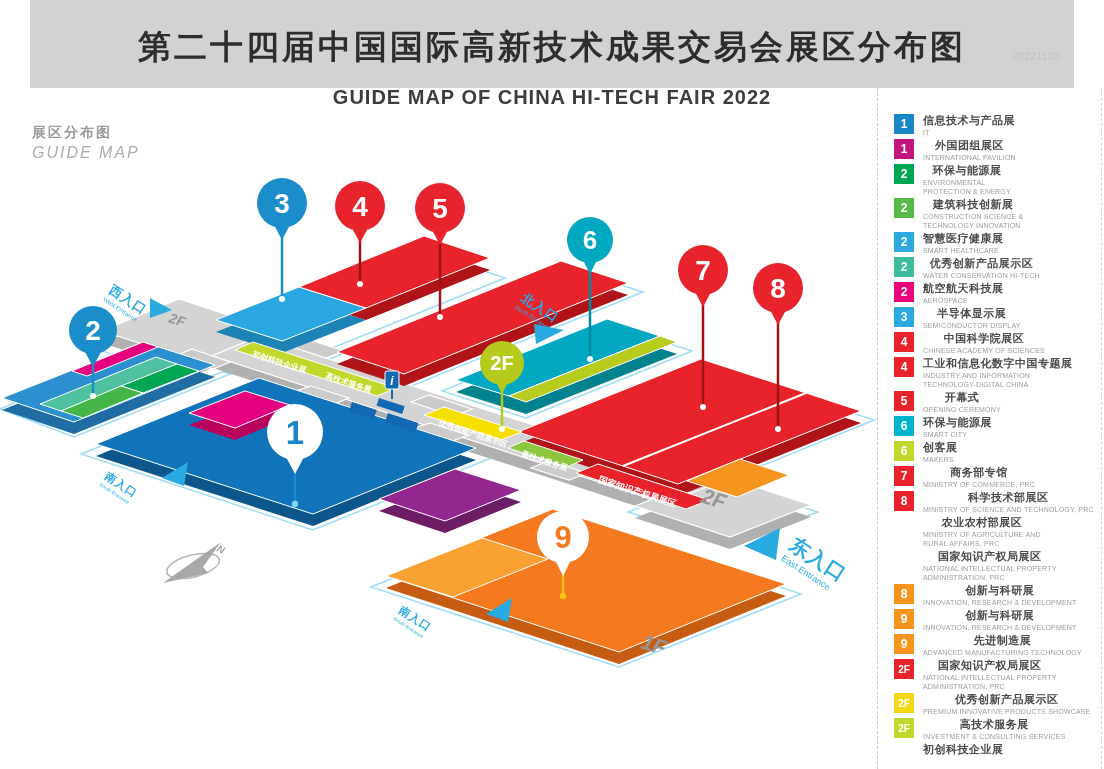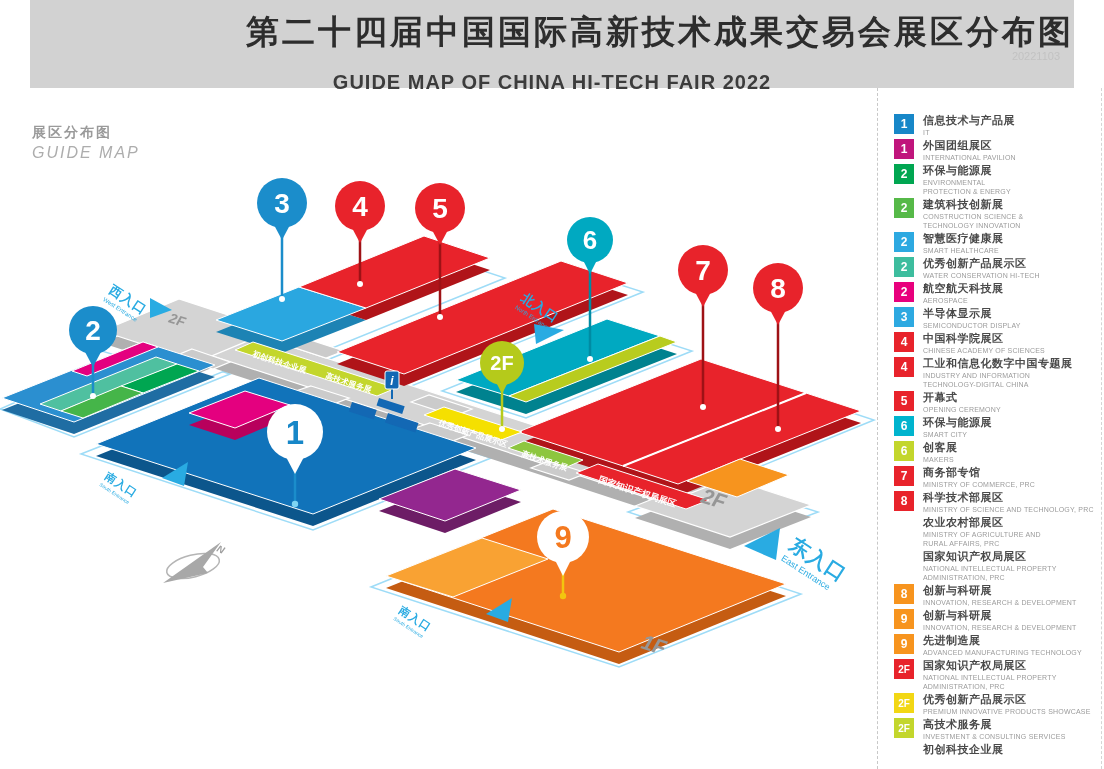--- a/index.html
+++ b/index.html
@@ -1,38 +1,38 @@
 <!DOCTYPE html>
 <html><head>
 <meta charset="utf-8">
 <style>
   html,body{margin:0;padding:0;background:#fff;}
   body{width:1104px;height:769px;position:relative;overflow:hidden;
        font-family:"Liberation Sans",sans-serif;-webkit-font-smoothing:antialiased;}
   
   .header{position:absolute;left:30px;top:0;width:1044px;height:88px;background:#d2d2d2;}
-  .header .title-cn{margin:0;padding-top:10px;text-align:right;font-size:33px;font-weight:bold;
+  .header .title-cn{margin:0;padding-top:25px;text-align:center;font-size:33px;font-weight:bold;
                     color:#2d2d2d;letter-spacing:3px;}
   .header .title-en{margin:16px;text-align:center;font-size:20px;font-weight:bold;color:#3c3c3c;letter-spacing:1px;}
   .header .date-code{position:absolute;right:14px;bottom:26px;font-size:11px;color:#c2c2c2;}
   
   .map-label{position:absolute;left:32px;top:106px;margin-top:18px;}
   .map-label .cn{font-size:14px;font-weight:bold;color:#9a9a9a;letter-spacing:2px;}
   .map-label .en{font-size:16px;color:#adadad;letter-spacing:2px;margin-top:2px;font-style:italic;}
   
   .legend{position:absolute;left:877px;top:88px;width:227px;height:681px;
           border-left:1px dashed #c8c8c8;box-sizing:border-box;overflow:hidden;}
   .legend:after{content:"";position:absolute;right:2px;top:0;height:100%;border-right:1px dashed #d5d5d5;}
   .legend-inner{padding:26px 8px 0 16px;display:flex;flex-direction:column;gap:2px;}
   .lg-item{display:flex;gap:9px;align-items:flex-start;}
   .lg-badge{width:20px;height:20px;flex:0 0 20px;display:flex;align-items:center;justify-content:center;
             color:#fff;font-weight:bold;font-size:12px;}
   .lg-badge.small{font-size:10px;}
   .lg-badge.empty{background:transparent !important;}
-  .lg-text .cn{font-size:11px;font-weight:bold;color:#4a4a4a;letter-spacing:.5px;line-height:13px;}
+  .lg-text .cn{font-size:11px;font-weight:bold;color:#4a4a4a;letter-spacing:.5px;line-height:13px;text-align:center;}
   .lg-text .en{font-size:7px;color:#9b9b9b;letter-spacing:.2px;line-height:9px;margin-top:1px;
                white-space:pre-line;text-transform:uppercase;}
   
   .map-svg{position:absolute;left:0;top:0;}
   .map-svg text{font-family:"Liberation Sans",sans-serif;}
   .floor-label{fill:#969696;font-weight:bold;font-style:italic;}
   .ent-cn{fill:#29abe2;font-weight:bold;letter-spacing:1px;}
   .ent-en{fill:#29abe2;}
   .band-text{fill:#ffffff;font-weight:bold;}
   .pin-num{fill:#ffffff;font-weight:bold;text-anchor:middle;}

